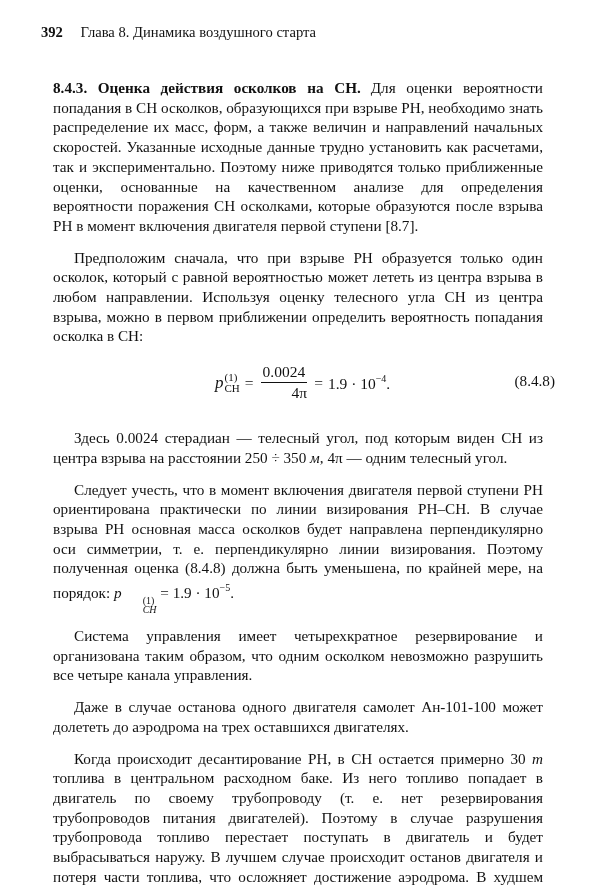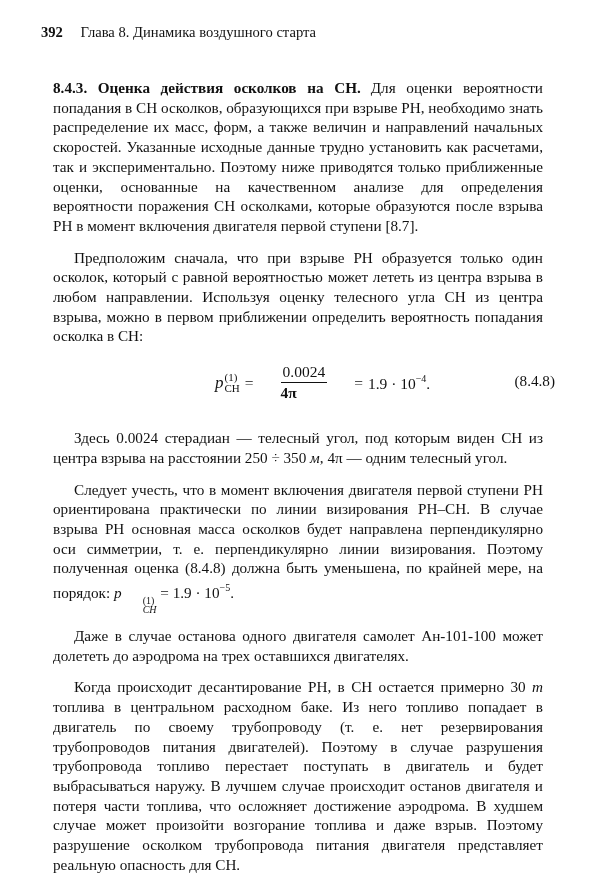--- a/index.html
+++ b/index.html
@@ -29,23 +29,23 @@
   .formula {
     position: relative; height: 58px; margin: 4px 0 6px 0;
   }
   .formula .eq {
     position: absolute; left: 174px; top: 4px;
     display: flex; align-items: center; font-size: 15.5px;
   }
   .pvar { font-style: italic; font-size: 17px; }
   .supsub { display: inline-flex; flex-direction: column; line-height: 11px; font-size: 11px; margin-left: 1px; vertical-align: middle; }
   .supsub .sub { font-style: normal; }
-  .frac { display: inline-flex; flex-direction: column; align-items: flex-start; margin: 0 22px; }
+  .frac { display: inline-flex; flex-direction: column; align-items: flex-end; margin: 0 2px; }
   .frac .num { padding: 0 2px; border-bottom: 1px solid #111; line-height: 20px; }
-  .frac .den { line-height: 20px; font-weight: bold; }
+  .frac .den { line-height: 20px; }
   .op { margin: 0 5px; }
   sup.exp { font-size: 10px; vertical-align: 7px; }
   .formula .eqno { position: absolute; right: 0; top: 14px; margin-left: 47px; }
   .ital { font-style: italic; }
   .inline-p { font-style: italic; }
   .inline-p .ss { display: inline-flex; flex-direction: column; font-size: 10px; line-height: 9px; vertical-align: -6px; font-style: italic; }
 </style>
 </head>
 <body>
 
@@ -82,18 +82,19 @@
       <span class="eqno">(8.4.8)</span>
     </div>
 
     <p><span>Здесь 0.0024 стерадиан — телесный угол, под которым виден СН из центра взрыва на расстоянии 250 ÷ 350 </span><span class="ital">м</span><span>, 4π — одним телесный угол.</span></p>
 
     <p><span>Следует учесть, что в момент включения двигателя первой ступени РН ори­ентирована практически по линии визирования РН–СН. В случае взрыва РН основная масса осколков будет направлена перпендикулярно оси симметрии, т. е. перпендикулярно линии визирования. Поэтому полученная оценка (8.4.8) должна быть уменьшена, по крайней мере, на порядок: </span><span class="inline-p"><span>p</span><span class="ss">
             <span style="font-style:normal">(1)</span>
             <span>CH</span>
           </span></span><span> = 1.9 · 10</span><sup class="exp">−5</sup><span>.</span></p>
 
+    <p>Система управления имеет четырехкратное резервирование и организована таким образом, что одним осколком невозможно разрушить все четыре канала управления.</p>
     <p>Даже в случае останова одного двигателя самолет Ан-101-100 может долететь до аэродрома на трех оставшихся двигателях.</p>
 
     <p><span>Когда происходит десантирование РН, в СН остается примерно 30 </span><span class="ital">т</span><span> топлива в центральном расходном баке. Из него топливо попадает в двигатель по своему трубопроводу (т. е. нет резервирования трубопроводов питания двигателей). По­этому в случае разрушения трубопровода топливо перестает поступать в двигатель и будет выбрасываться наружу. В лучшем случае происходит останов двигателя и потеря части топлива, что осложняет достижение аэродрома. В худшем случае может произойти возгорание топлива и даже взрыв. Поэтому разрушение осколком трубопровода питания двигателя представляет реальную опасность для СН.</span></p>
 
   </div>
 </div>
 
 </body></html>

